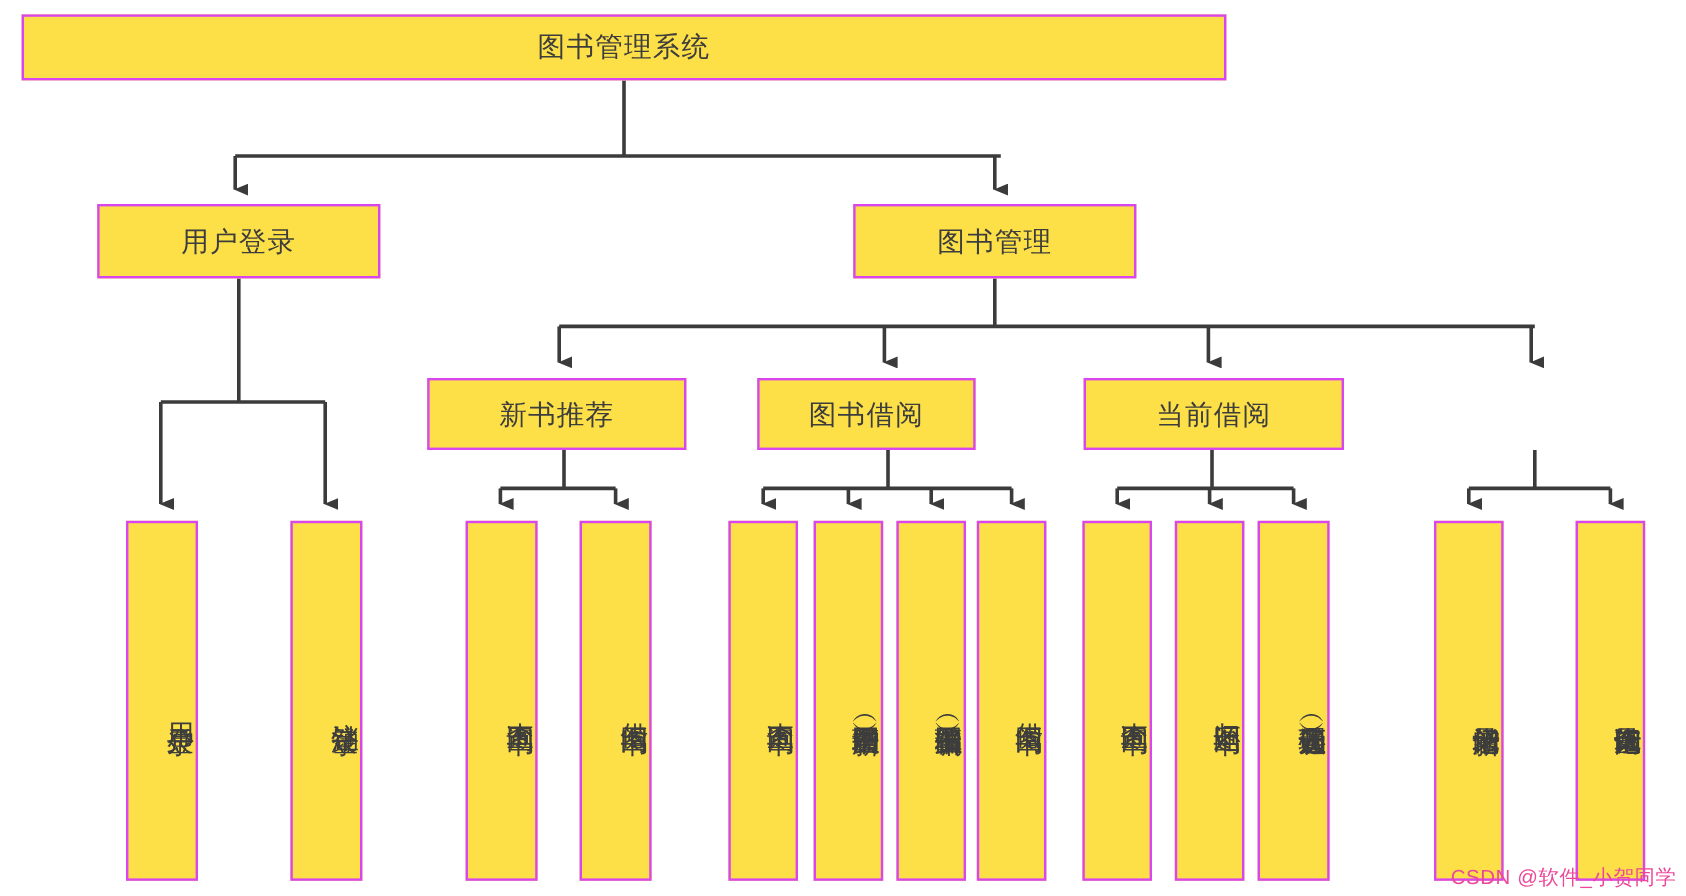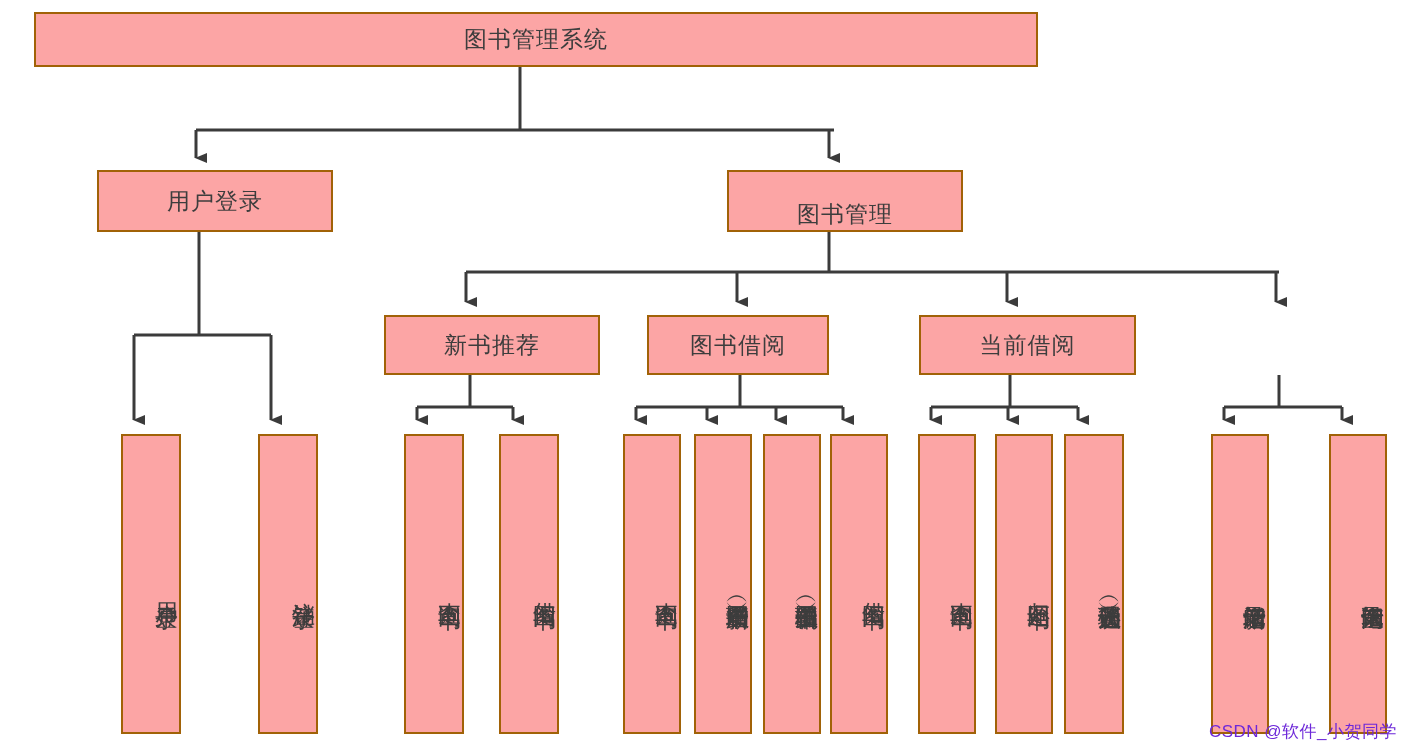--- a/index.html
+++ b/index.html
@@ -20,28 +20,27 @@
   #wires {
     position: absolute;
     left: 0;
     top: 0;
     width: 1405px;
     height: 747px;
   }
   .node {
     position: absolute;
     box-sizing: border-box;
-    border: 2px solid #a16207;
-    background: #fca5a5;
+    border: 2px solid #d946ef;
+    background: #fde047;
     color: #3d3d3d;
     display: flex;
     align-items: center;
     justify-content: center;
     z-index: 2;
-    margin-left: 16px;
   }
   .node.h {
     font-size: 23px;
     letter-spacing: 1px;
   }
   .node.v {
     writing-mode: vertical-rl;
     text-orientation: upright;
     font-size: 23px;
     align-items: flex-start;
@@ -56,21 +55,21 @@
     letter-spacing: 2px;
   }
   .node.v.tight .vtext {
     letter-spacing: 0px;
   }
   #watermark {
     position: absolute;
     right: 8px;
     bottom: 4px;
     font-size: 17px;
-    color: #6d28d9;
+    color: #ec4899;
     letter-spacing: 0.5px;
     z-index: 5;
     white-space: nowrap;
   }
 </style>
 </head>
 <body>
 
 <div id="canvas">
 
@@ -124,25 +123,25 @@
     </g>
   </svg>
 
   <div class="node h" style="left:18px; top:12px; width:1004px; height:55px;">
     <span>图书管理系统</span>
   </div>
 
   <div class="node h" style="left:81px; top:170px; width:236px; height:62px;">
     <span>用户登录</span>
   </div>
-  <div class="node h" style="left:711px; top:170px; width:236px; height:62px;align-items:flex-end;">
+  <div class="node h" style="left:711px; top:170px; width:236px; height:62px;">
     <span>图书管理</span>
   </div>
 
-  <div class="node h" style="left:368px; top:315px; width:216px; height:60px;">
+  <div class="node h" style="left:356px; top:315px; width:216px; height:60px;">
     <span>新书推荐</span>
   </div>
   <div class="node h" style="left:631px; top:315px; width:182px; height:60px;">
     <span>图书借阅</span>
   </div>
   <div class="node h" style="left:903px; top:315px; width:217px; height:60px;justify-content:center;">
     <span>当前借阅</span>
   </div>
 
   <div class="node v" style="left:105px; top:434px; width:60px; height:300px;">

